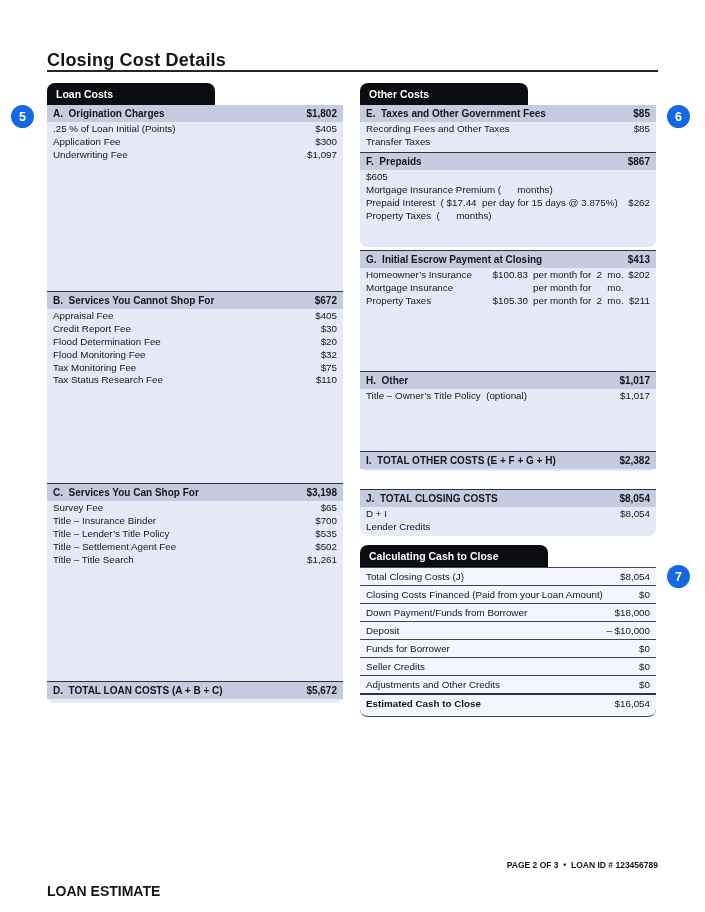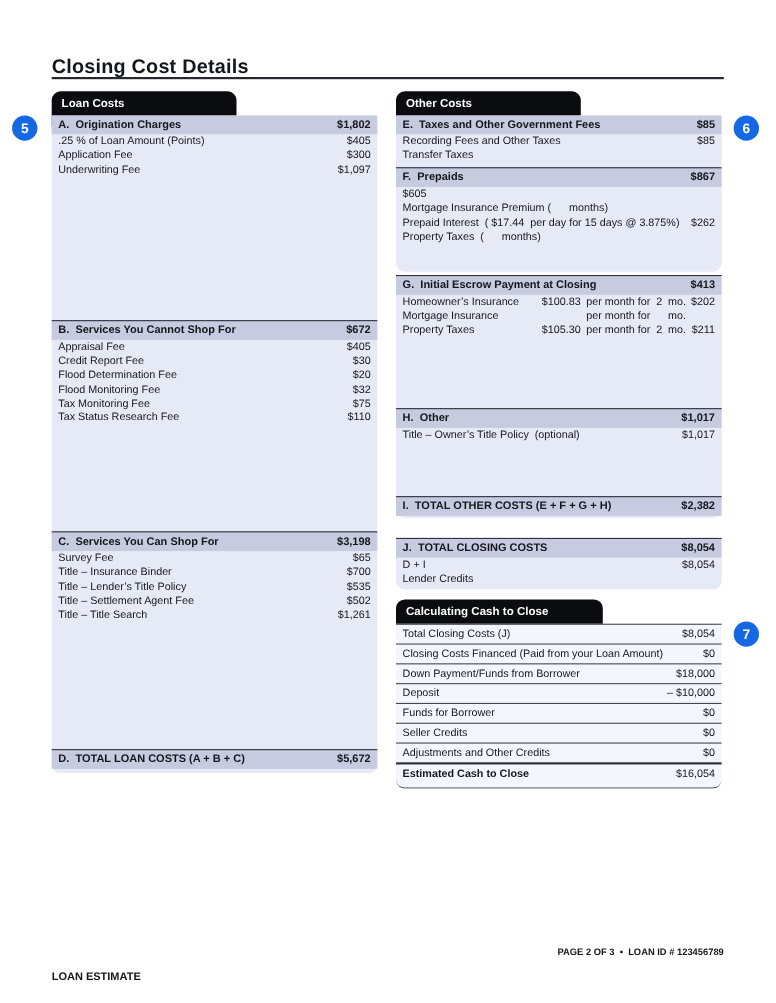--- a/index.html
+++ b/index.html
@@ -26,21 +26,21 @@
   .escrow .per{padding-left:5px;}
   .escrow .months{width:16px;text-align:center;}
   .cash-table{background:#f3f6fc;box-sizing:border-box;padding-bottom:4px;}
   .cash-row{height:17px;border-top:1px solid #45464f;}
   .cash-row.bold .lbl{font-weight:bold;}
   .cash-row:last-child{border-top:2px solid #30313b;}
   .cash-table{border-bottom:1px solid #45464f;}
   .cash-row .lbl{flex:1;}
   .badge{width:23px;height:23px;border-radius:50%;color:#fff;font-size:12.5px;
          font-weight:bold;display:flex;align-items:center;justify-content:center;}
-  #footer-left{left:47px;top:883px;font-size:10px;font-weight:bold;}
+  #footer-left{left:47px;top:883px;font-size:14px;font-weight:bold;}
   #footer-right{right:47px;top:860px;font-size:8.5px;font-weight:bold;white-space:pre;}
 </style>
 </head>
 <body>
 
 <div id="page">
 
   <div class="abs" id="title">Closing Cost Details</div>
   <div class="abs" id="title-rule"></div>
 
@@ -49,21 +49,21 @@
   <div class="abs badge" style="left:667px;top:565px;background:#1468e4;">7</div>
 
   <div class="abs tab" style="left:47px;top:83px;width:168px;">Loan Costs</div>
   <div class="abs panel rad" style="left:47px;top:105px;width:296px;height:598px;">
     <div class="sec" style="top:0;">
       <div class="sec-head">
         <span>A.  Origination Charges</span>
         <span>$1,802</span>
       </div>
       <div>
-          <div class="row"><span class="lbl fill">.25 % of Loan Amount (Points)</span><span class="amt">$405</span></div>
+          <div class="row"><span class="lbl fill">.25 % of Loan Initial (Points)</span><span class="amt">$405</span></div>
           <div class="row"><span class="lbl fill">Application Fee</span><span class="amt">$300</span></div>
           <div class="row"><span class="lbl fill">Underwriting Fee</span><span class="amt">$1,097</span></div>
         </div>
     </div>
     <div class="sec" style="top:186px;">
       <div class="sec-head lined">
         <span>B.  Services You Cannot Shop For</span>
         <span>$672</span>
       </div>
       <div>

